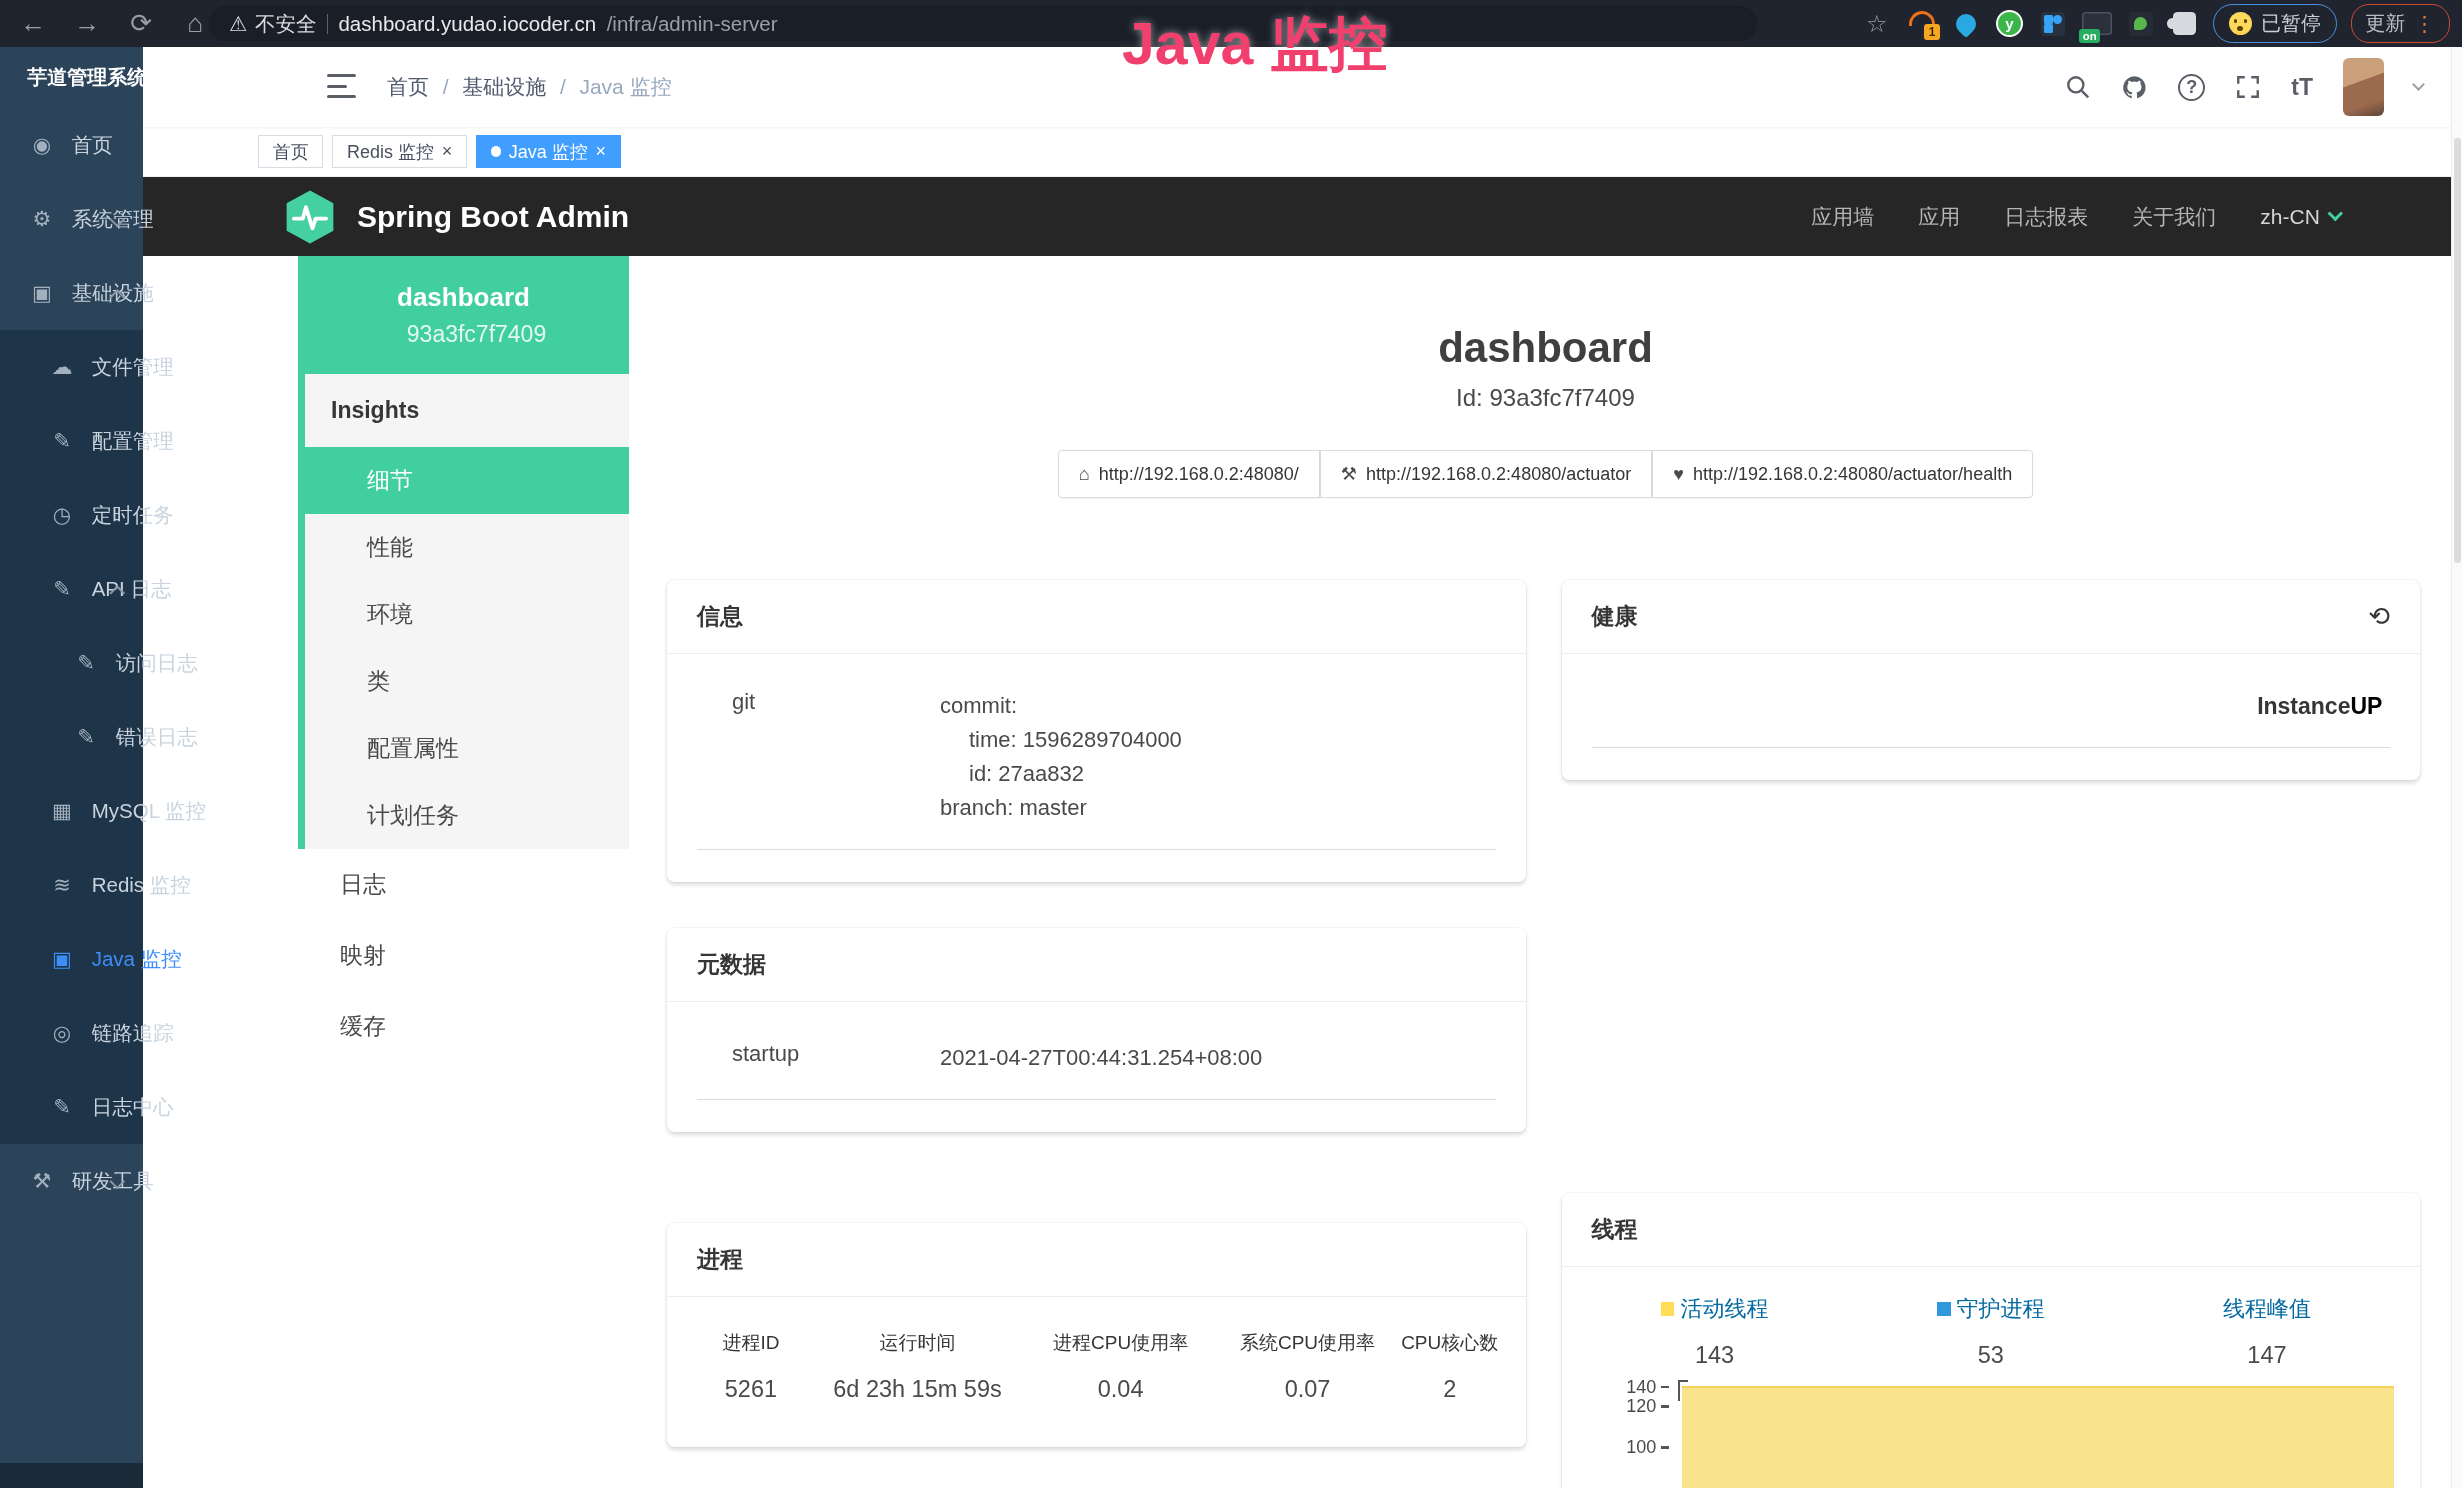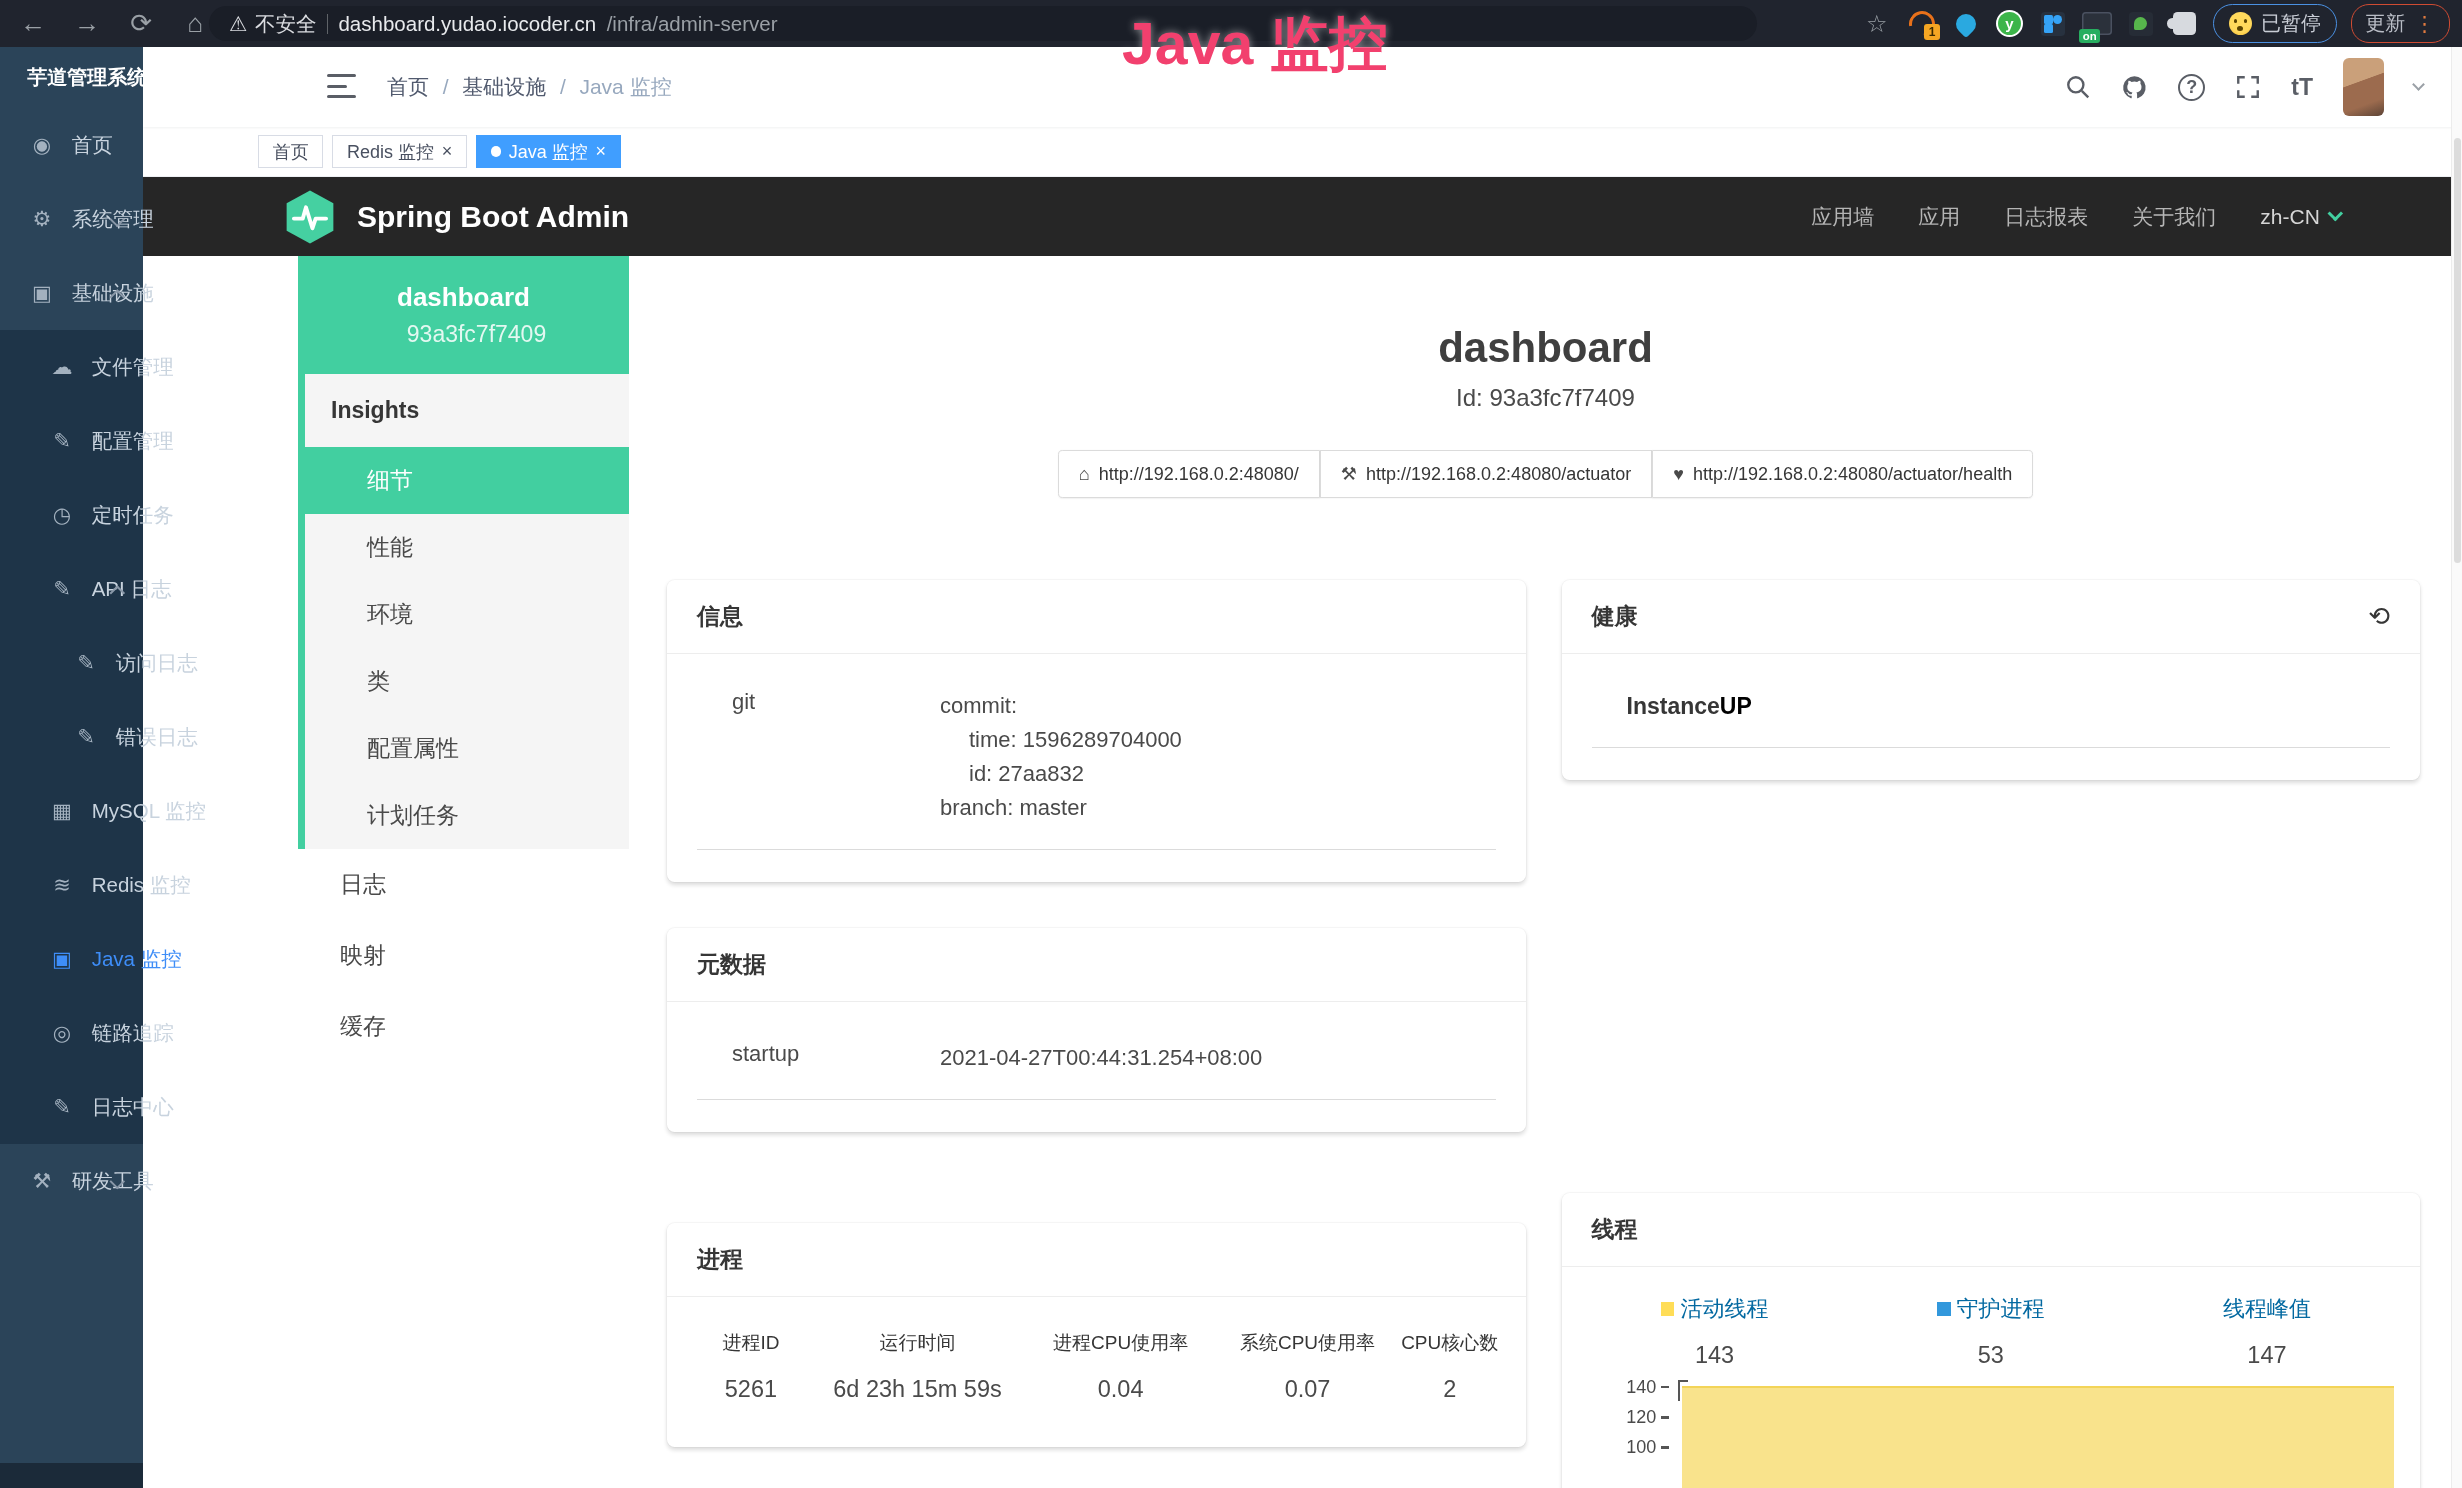--- a/index.html
+++ b/index.html
@@ -109,21 +109,21 @@
   .col { flex:1; min-width:0; display:flex; flex-direction:column; }
   .card { background:#fff; border-radius:7.6px; box-shadow:0 2.3px 4.6px rgba(10,10,10,.14), 0 0 0 0.8px rgba(10,10,10,.03); }
   .card-header { display:flex; justify-content:space-between; align-items:center; padding:21px 30px; border-bottom:1.5px solid #ededed; }
   .card-title { font-size:23px; font-weight:bold; color:#363636; }
   .hist { font-size:26px; color:#363636; }
   .kv-body { padding:35px 30px 32px; }
   .kv-row { display:flex; border-bottom:1.5px solid #dbdbdb; padding-bottom:24px; }
   .kv-key { width:243px; flex:0 0 auto; padding-left:35px; font-size:22px; color:#4a4a4a; }
   .kv-val { font-size:22px; color:#4a4a4a; line-height:1.55; }
   .kv-val .ind { padding-left:29px; }
-  .health-row { display:flex; justify-content:flex-start; border-bottom:1.5px solid #dbdbdb; padding:0 7.6px 27px 35px; }
+  .health-row { display:flex; justify-content:flex-end; border-bottom:1.5px solid #dbdbdb; padding:0 7.6px 27px 35px; }
   .health-label { font-size:23px; font-weight:600; color:#363636; }
   .health-up { font-size:23px; font-weight:bold; }
 
   .proc-body { padding:33px 23px 44px; }
   .proc-row { display:flex; text-align:center; }
   .proc-row > div:nth-child(1){ width:15%; } .proc-row > div:nth-child(2){ width:26%; }
   .proc-row > div:nth-child(3){ width:24%; } .proc-row > div:nth-child(4){ width:22%; }
   .proc-row > div:nth-child(5){ width:13%; }
   .proc-h { font-size:19px; color:#363636; }
   .proc-v { font-size:23.5px; color:#4a4a4a; margin-top:20px; }
@@ -491,21 +491,21 @@
                       <span>线程峰值</span>
                     </div>
                     <div class="leg-value">147</div>
                   </div>
                 </div>
                 <div class="chart">
                   <span class="ytick" style="top:-1.5px;">
                       <span>140</span>
                       <span class="tick-dash"></span>
                     </span>
-                  <span class="ytick" style="top:29px;">
+                  <span class="ytick" style="top:18px;">
                       <span>120</span>
                       <span class="tick-dash"></span>
                     </span>
                   <span class="ytick" style="top:59px;">
                       <span>100</span>
                       <span class="tick-dash"></span>
                     </span>
                   <span class="axis-bracket"></span>
                   <div class="area"></div>
                 </div>

